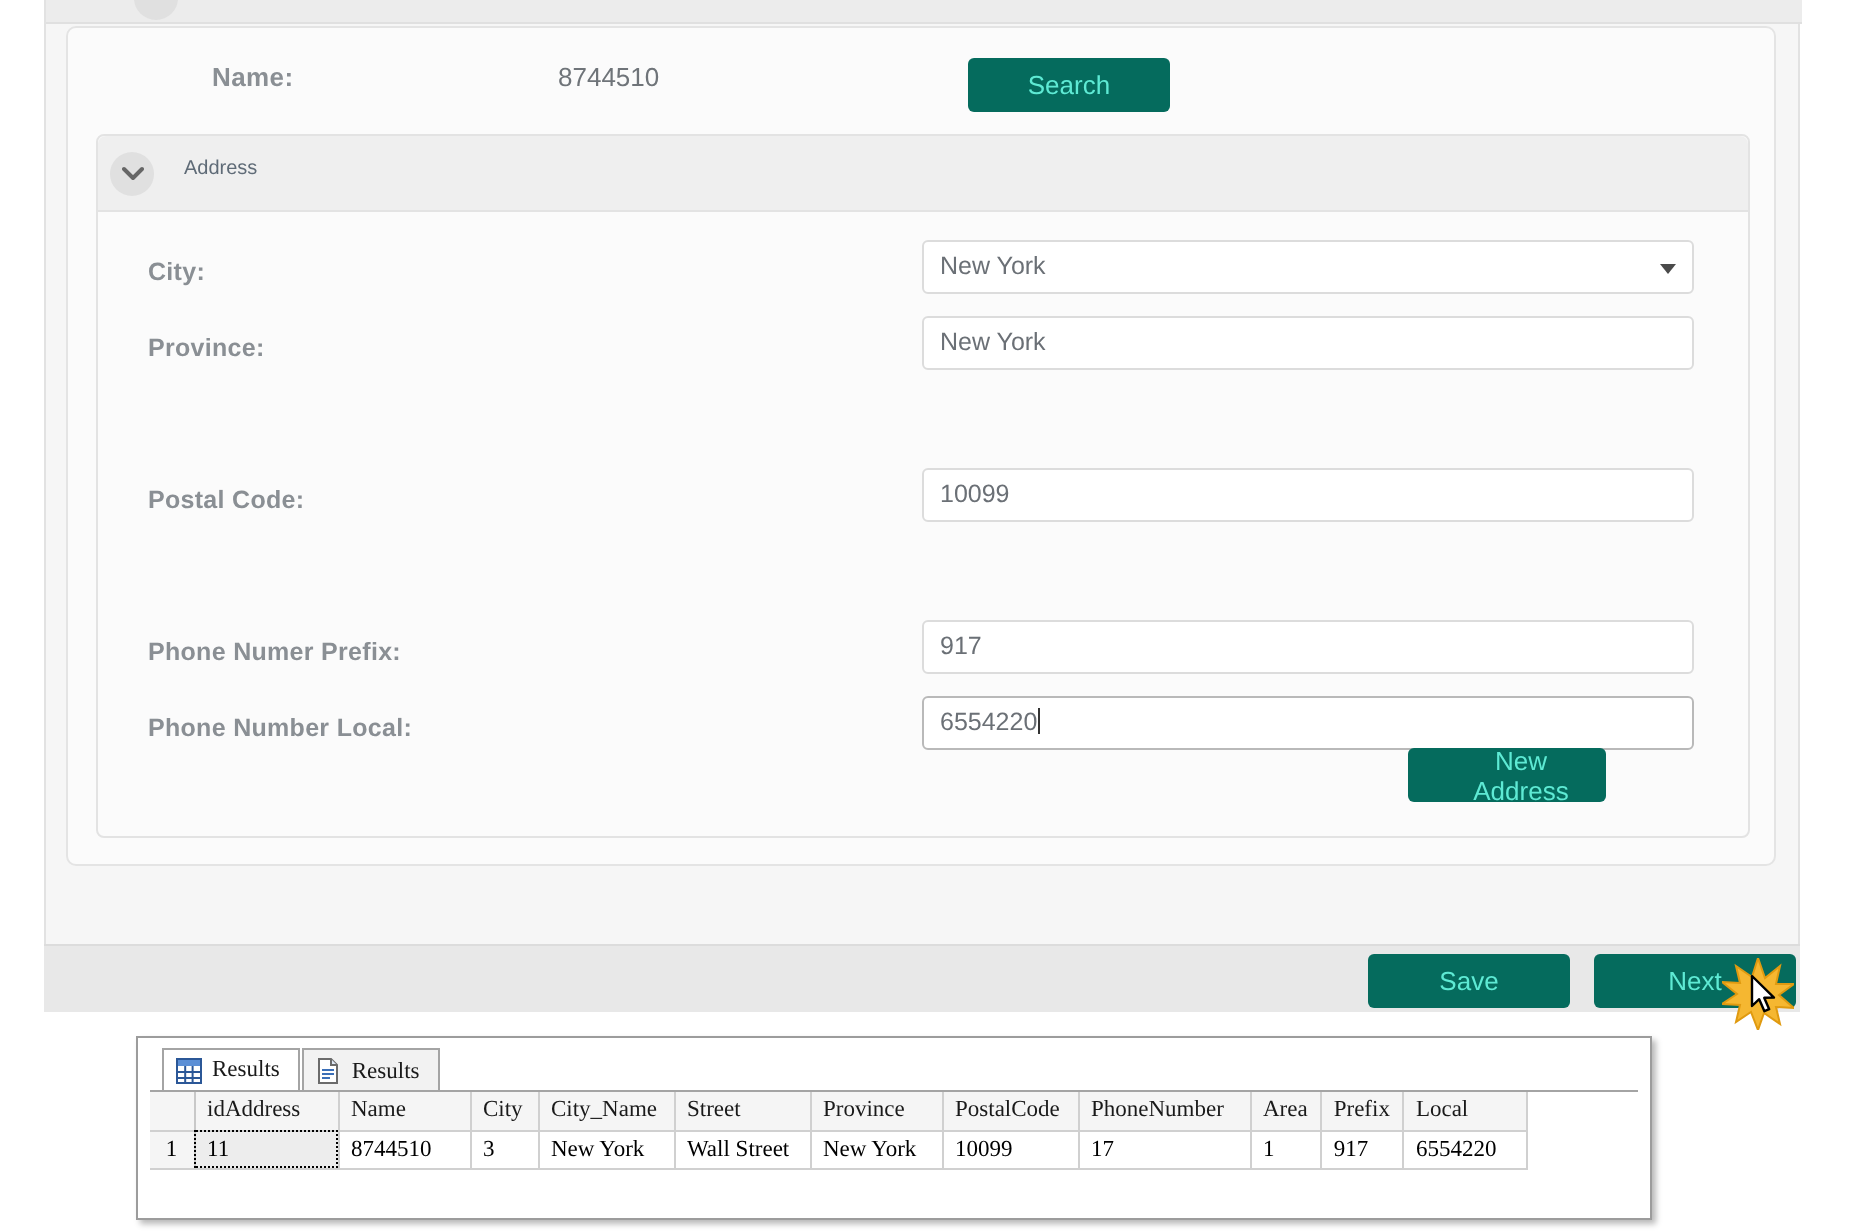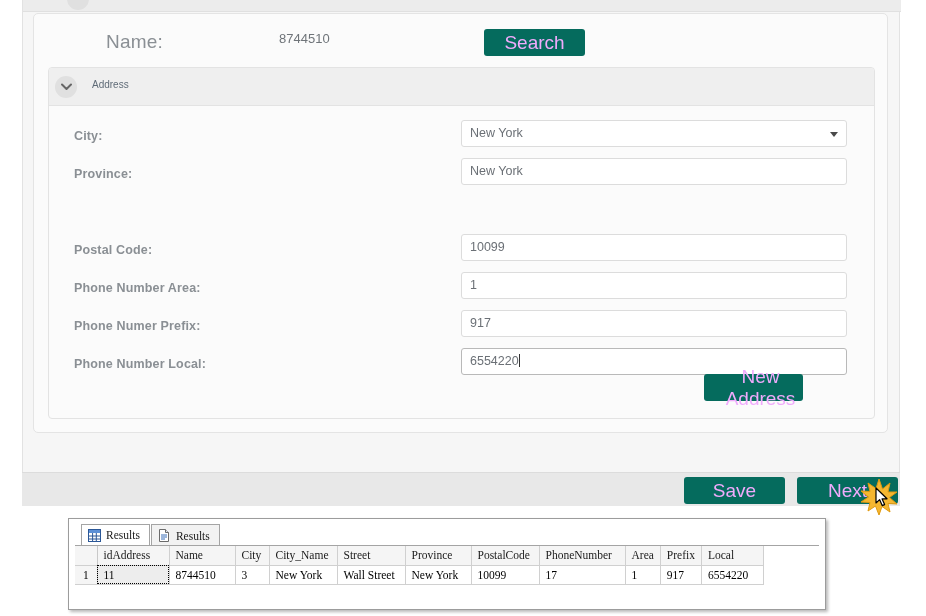--- a/index.html
+++ b/index.html
@@ -41,31 +41,31 @@
     position: absolute; left: 10px; top: 13px; width: 855px; height: 420px;
     background: #fbfbfb;
     border: 1px solid #e4e4e4;
     border-radius: 5px;
   }
 
   
   .name-row { position: absolute; left: 0; top: 0; width: 855px; height: 54px; }
   .name-label {
     position: absolute; left: 43px; top: 17px;
-    font-size: 19px; font-weight: normal; color: #8a8f94; letter-spacing: .2px; padding-left: 29px;
+    font-size: 13px; font-weight: bold; color: #8a8f94; letter-spacing: .2px; padding-left: 29px;
   }
   .name-value {
     position: absolute; left: 245px; top: 17px;
     font-size: 13px; color: #6f7479;
   }
   .btn {
     border: none; border-radius: 3px;
-    background: #056b5d; color: #f0abfc;
+    background: #056b5d; color: #5eead4;
     font-family: "Liberation Sans", sans-serif;
-    font-size: 19px; cursor: pointer;
+    font-size: 13px; cursor: pointer;
     display: flex; align-items: center; justify-content: center;
   }
   .btn-search { position: absolute; left: 450px; top: 15px; width: 101px; height: 27px; }
 
   
   .acc {
     position: absolute; left: 14px; top: 53px; width: 827px; height: 352px;
     border: 1px solid #e3e3e3; border-radius: 4px; background: #fbfbfb;
   }
   .acc-head {
@@ -217,26 +217,20 @@
             </div>
 
 
             <div class="frow" style="top:128px">
               <div class="flabel">Postal Code:</div>
               <div class="finput">
                 <span>10099</span>
               </div>
             </div>
 
-            <div class="frow" style="top:166px">
-              <div class="flabel">Phone Number Area:</div>
-              <div class="finput">
-                <span>1</span>
-              </div>
-            </div>
 
             <div class="frow" style="top:204px">
               <div class="flabel">Phone Numer Prefix:</div>
               <div class="finput">
                 <span>917</span>
               </div>
             </div>
 
             <div class="frow" style="top:242px">
               <div class="flabel">Phone Number Local:</div>

